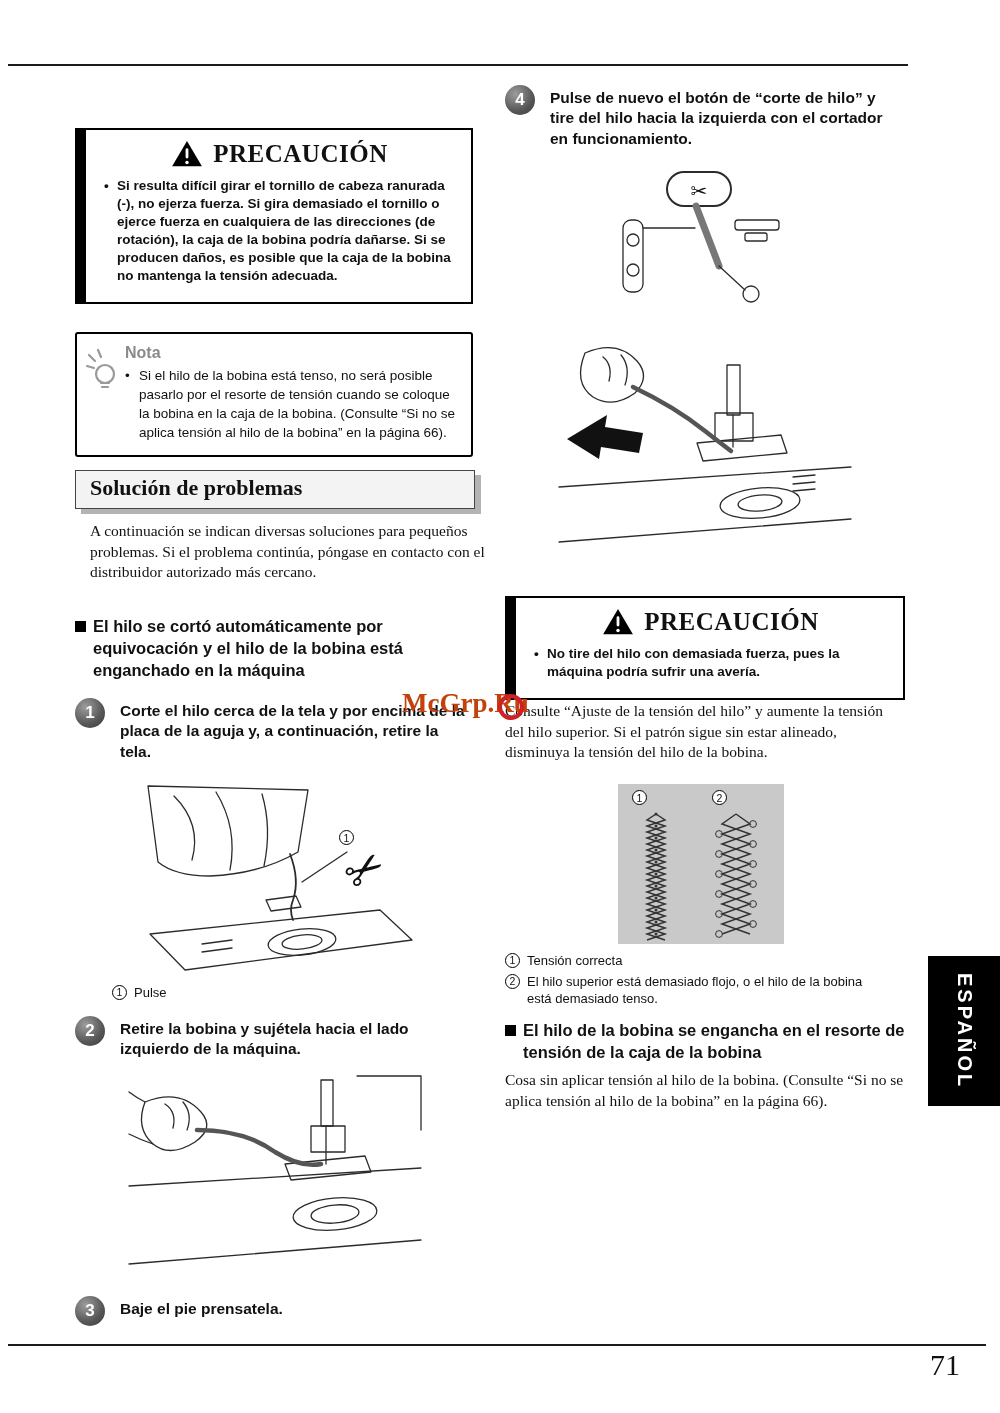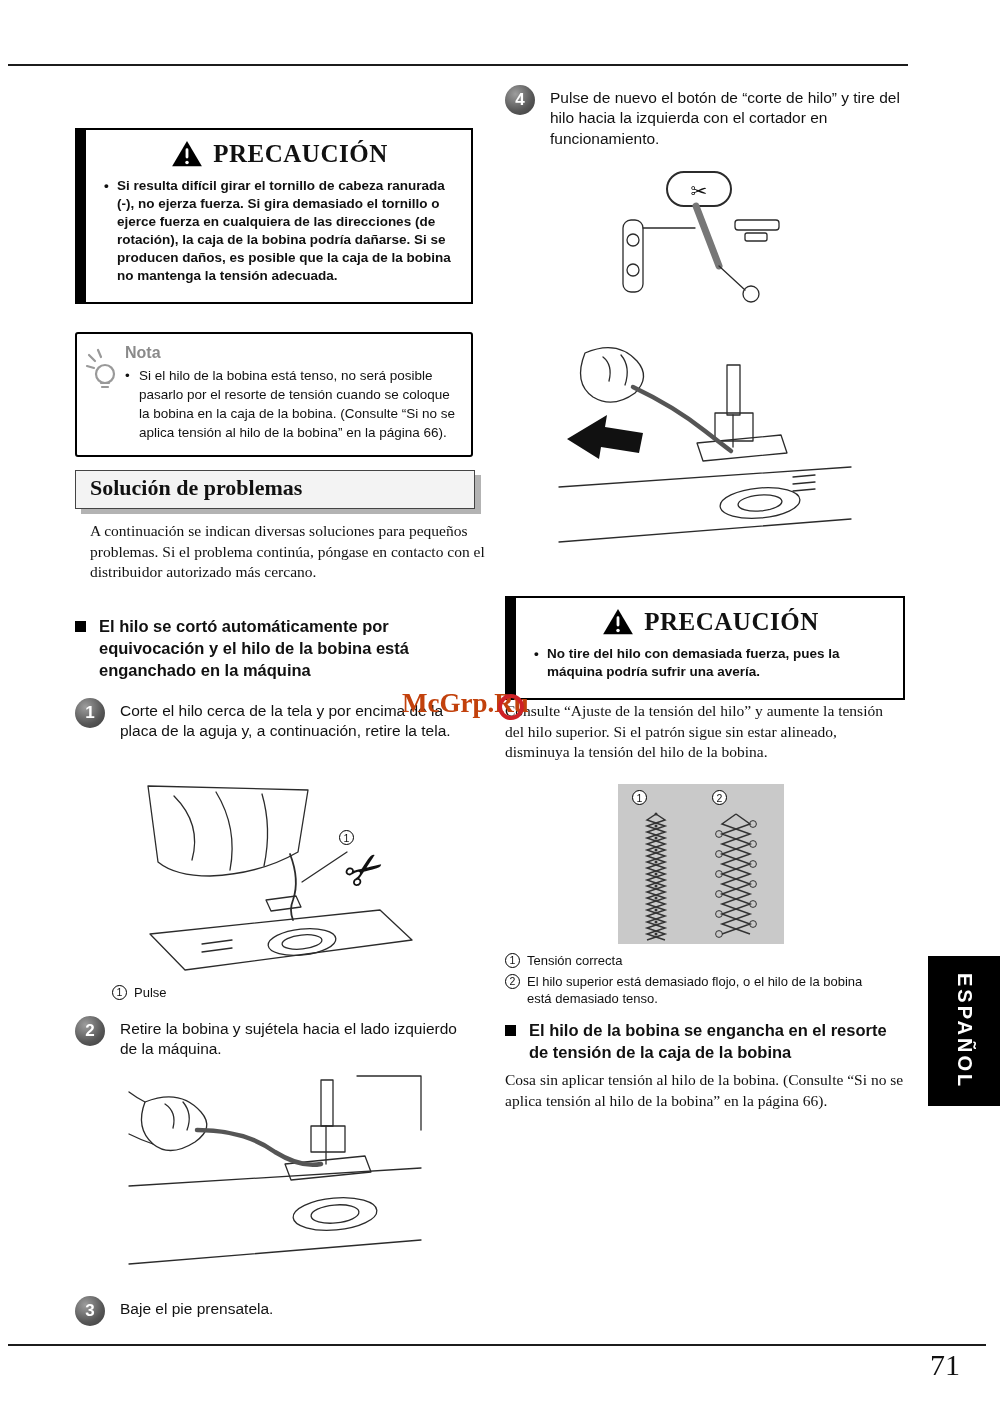--- a/index.html
+++ b/index.html
@@ -28,29 +28,29 @@
   .n-bullet { position:relative; padding-left:14px; font-size:13.5px; line-height:1.4; }
   .n-bullet::before { content:"•"; position:absolute; left:0; }
 
   
   .sec-header { position:absolute; box-sizing:border-box; background:#f3f3f3;
     border:1px solid #444; box-shadow:6px 5px 0 #b3b3b3;
     padding:4px 10px 7px 14px; font-family:"Liberation Serif", serif; font-weight:bold; font-size:22px; }
 
   .body-text { position:absolute; font-family:"Liberation Serif", serif; font-size:15.5px; line-height:1.33; }
 
-  .subhead { position:absolute; display:flex; gap:13px; font-weight:bold; font-size:16.5px; line-height:1.32; }
+  .subhead { position:absolute; display:flex; gap:7px; font-weight:bold; font-size:16.5px; line-height:1.32; }
   .sq { flex:none; width:11px; height:11px; background:#000; margin-top:5px; }
 
   .step { position:absolute; display:flex; gap:15px; }
   .step-circle { flex:none; width:30px; height:30px; border-radius:50%;
     background:radial-gradient(circle at 35% 30%, #9d9d9d, #565656 60%, #3b3b3b);
     color:#fff; font-weight:bold; font-size:17px;
     display:flex; align-items:center; justify-content:center; }
-  .step-text { font-weight:normal; font-size:15.5px; line-height:1.32; padding-top:3px; }
+  .step-text { font-weight:bold; font-size:15.5px; line-height:1.32; padding-top:3px; }
 
   .fig { position:absolute; }
   .fig svg { display:block; }
   .sketch { stroke:#2b2b2b; fill:none; stroke-width:1.3; stroke-linejoin:round; stroke-linecap:round; }
 
   .callout-num { display:inline-flex; align-items:center; justify-content:center;
     width:15px; height:15px; border:1.2px solid #000; border-radius:50%;
     font-size:10.5px; font-weight:normal; background:#fff; box-sizing:border-box; flex:none; }
   .fig .callout-num { position:absolute; }
 

